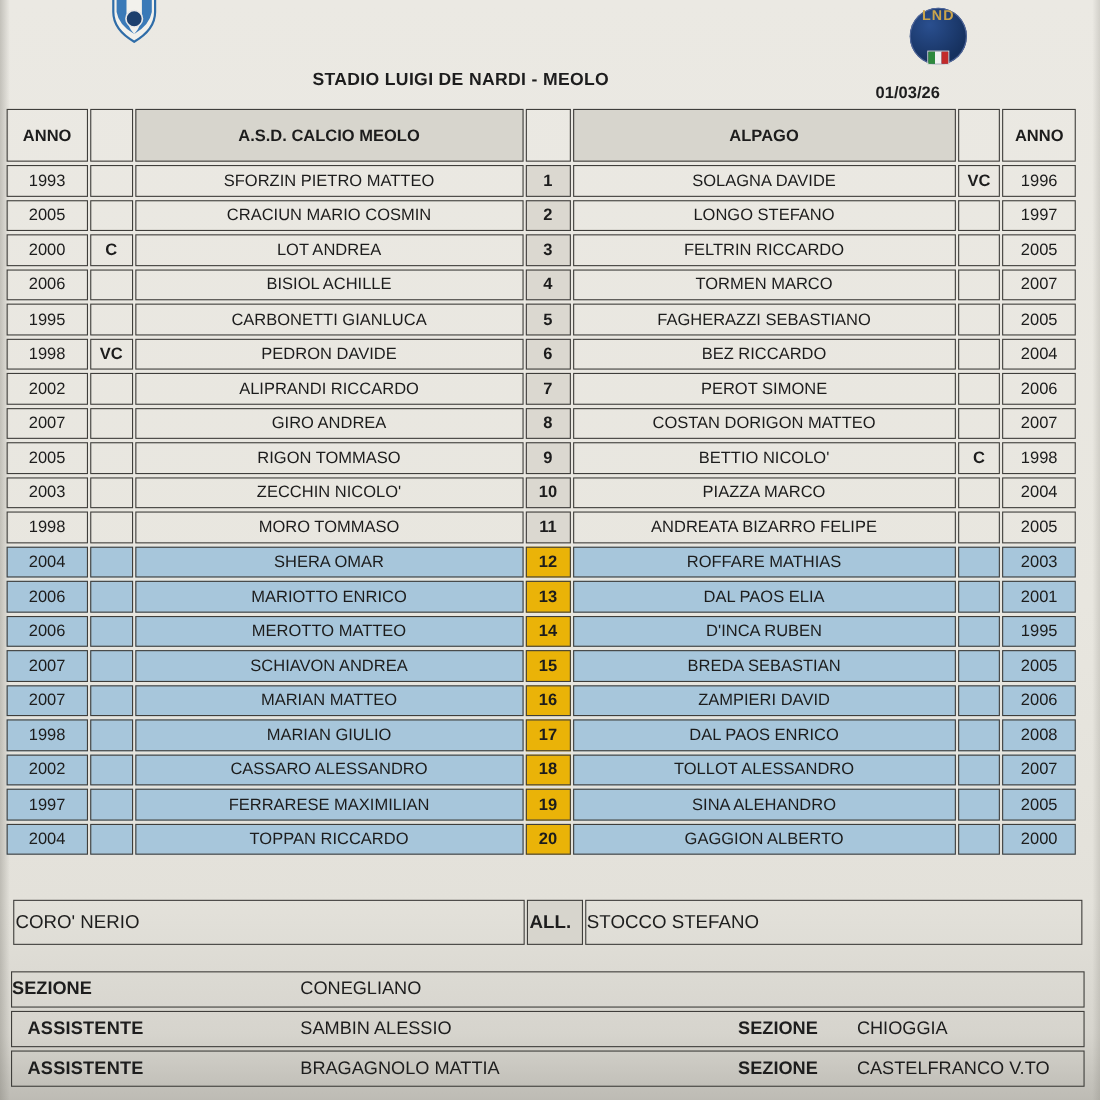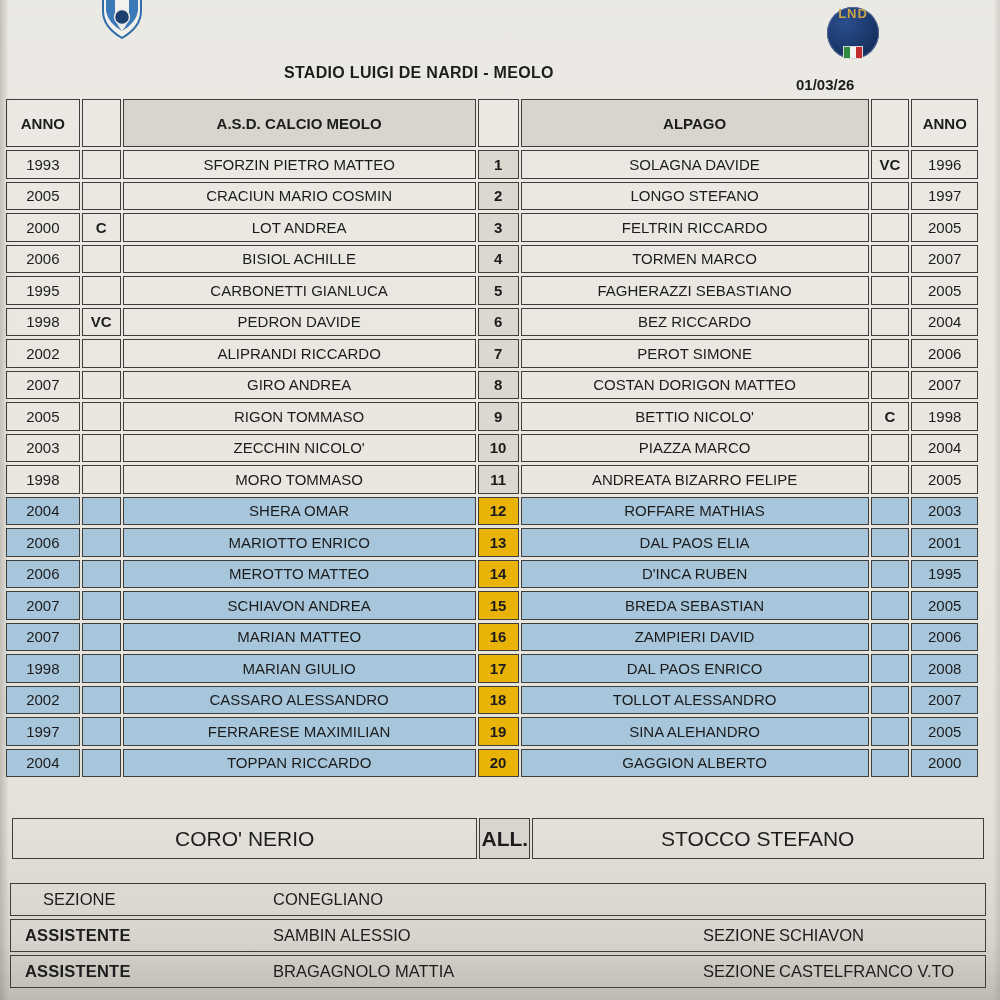--- a/index.html
+++ b/index.html
@@ -47,31 +47,31 @@
   td.role{font-weight:bold;font-size:14px;}
   td.year{font-size:15px;}
   .player-row.hl td{background:#a7c6db;}
   .player-row.hl td.num{background:#eab308;}
 
   
   table.coaches{
     position:absolute;left:10px;top:818px;width:976px;
     border-collapse:separate;border-spacing:2.5px 0;table-layout:fixed;
   }
-  table.coaches td{border:1.6px solid #3f3e3b;height:37px;text-align:center;
-    vertical-align:middle;font-size:21px;}
+  table.coaches td{border:1.6px solid #3f3e3b;height:37px;text-align:left;
+    vertical-align:middle;font-size:17px;}
   td.all-cell{background:#d7d5cd;font-weight:bold;}
 
   
   .officials{position:absolute;left:10px;top:883px;width:976px;display:flex;
     flex-direction:column;gap:3px;}
   .official-row{border:1.6px solid #3f3e3b;height:31px;display:grid;
     grid-template-columns:262px 398px 108px 1fr;align-items:center;font-size:16.5px;}
   .official-row .role{font-weight:bold;padding-left:14px;letter-spacing:.2px;}
-  .official-row .sez{font-weight:normal;margin-left:32px;}
+  .official-row .sez{font-weight:bold;}
 </style>
 </head>
 <body>
 
 <div class="page">
 
   <svg class="crest" viewBox="0 0 42 46">
     <path d="M2 0 L40 0 L40 18 Q40 34 21 45 Q2 34 2 18 Z" fill="#f2f1ec" stroke="#2f6da8" stroke-width="2"></path>
     <path d="M5 2 L14 2 L14 22 Q14 30 21 38 Q7 30 5 18 Z" fill="#3a7ab8"></path>
     <path d="M37 2 L28 2 L28 22 Q28 30 21 38 Q35 30 37 18 Z" fill="#3a7ab8"></path>
@@ -312,21 +312,21 @@
 
   <div class="officials">
     <div class="official-row">
       <span class="sez">SEZIONE</span>
       <span class="city">CONEGLIANO</span>
     </div>
     <div class="official-row">
       <span class="role">ASSISTENTE</span>
       <span class="name">SAMBIN ALESSIO</span>
       <span class="sez">SEZIONE</span>
-      <span class="city">SCHIAVON</span>
+      <span class="city">CHIOGGIA</span>
     </div>
     <div class="official-row">
       <span class="role">ASSISTENTE</span>
       <span class="name">BRAGAGNOLO MATTIA</span>
       <span class="sez">SEZIONE</span>
       <span class="city">CASTELFRANCO V.TO</span>
     </div>
   </div>
 
 </div>

